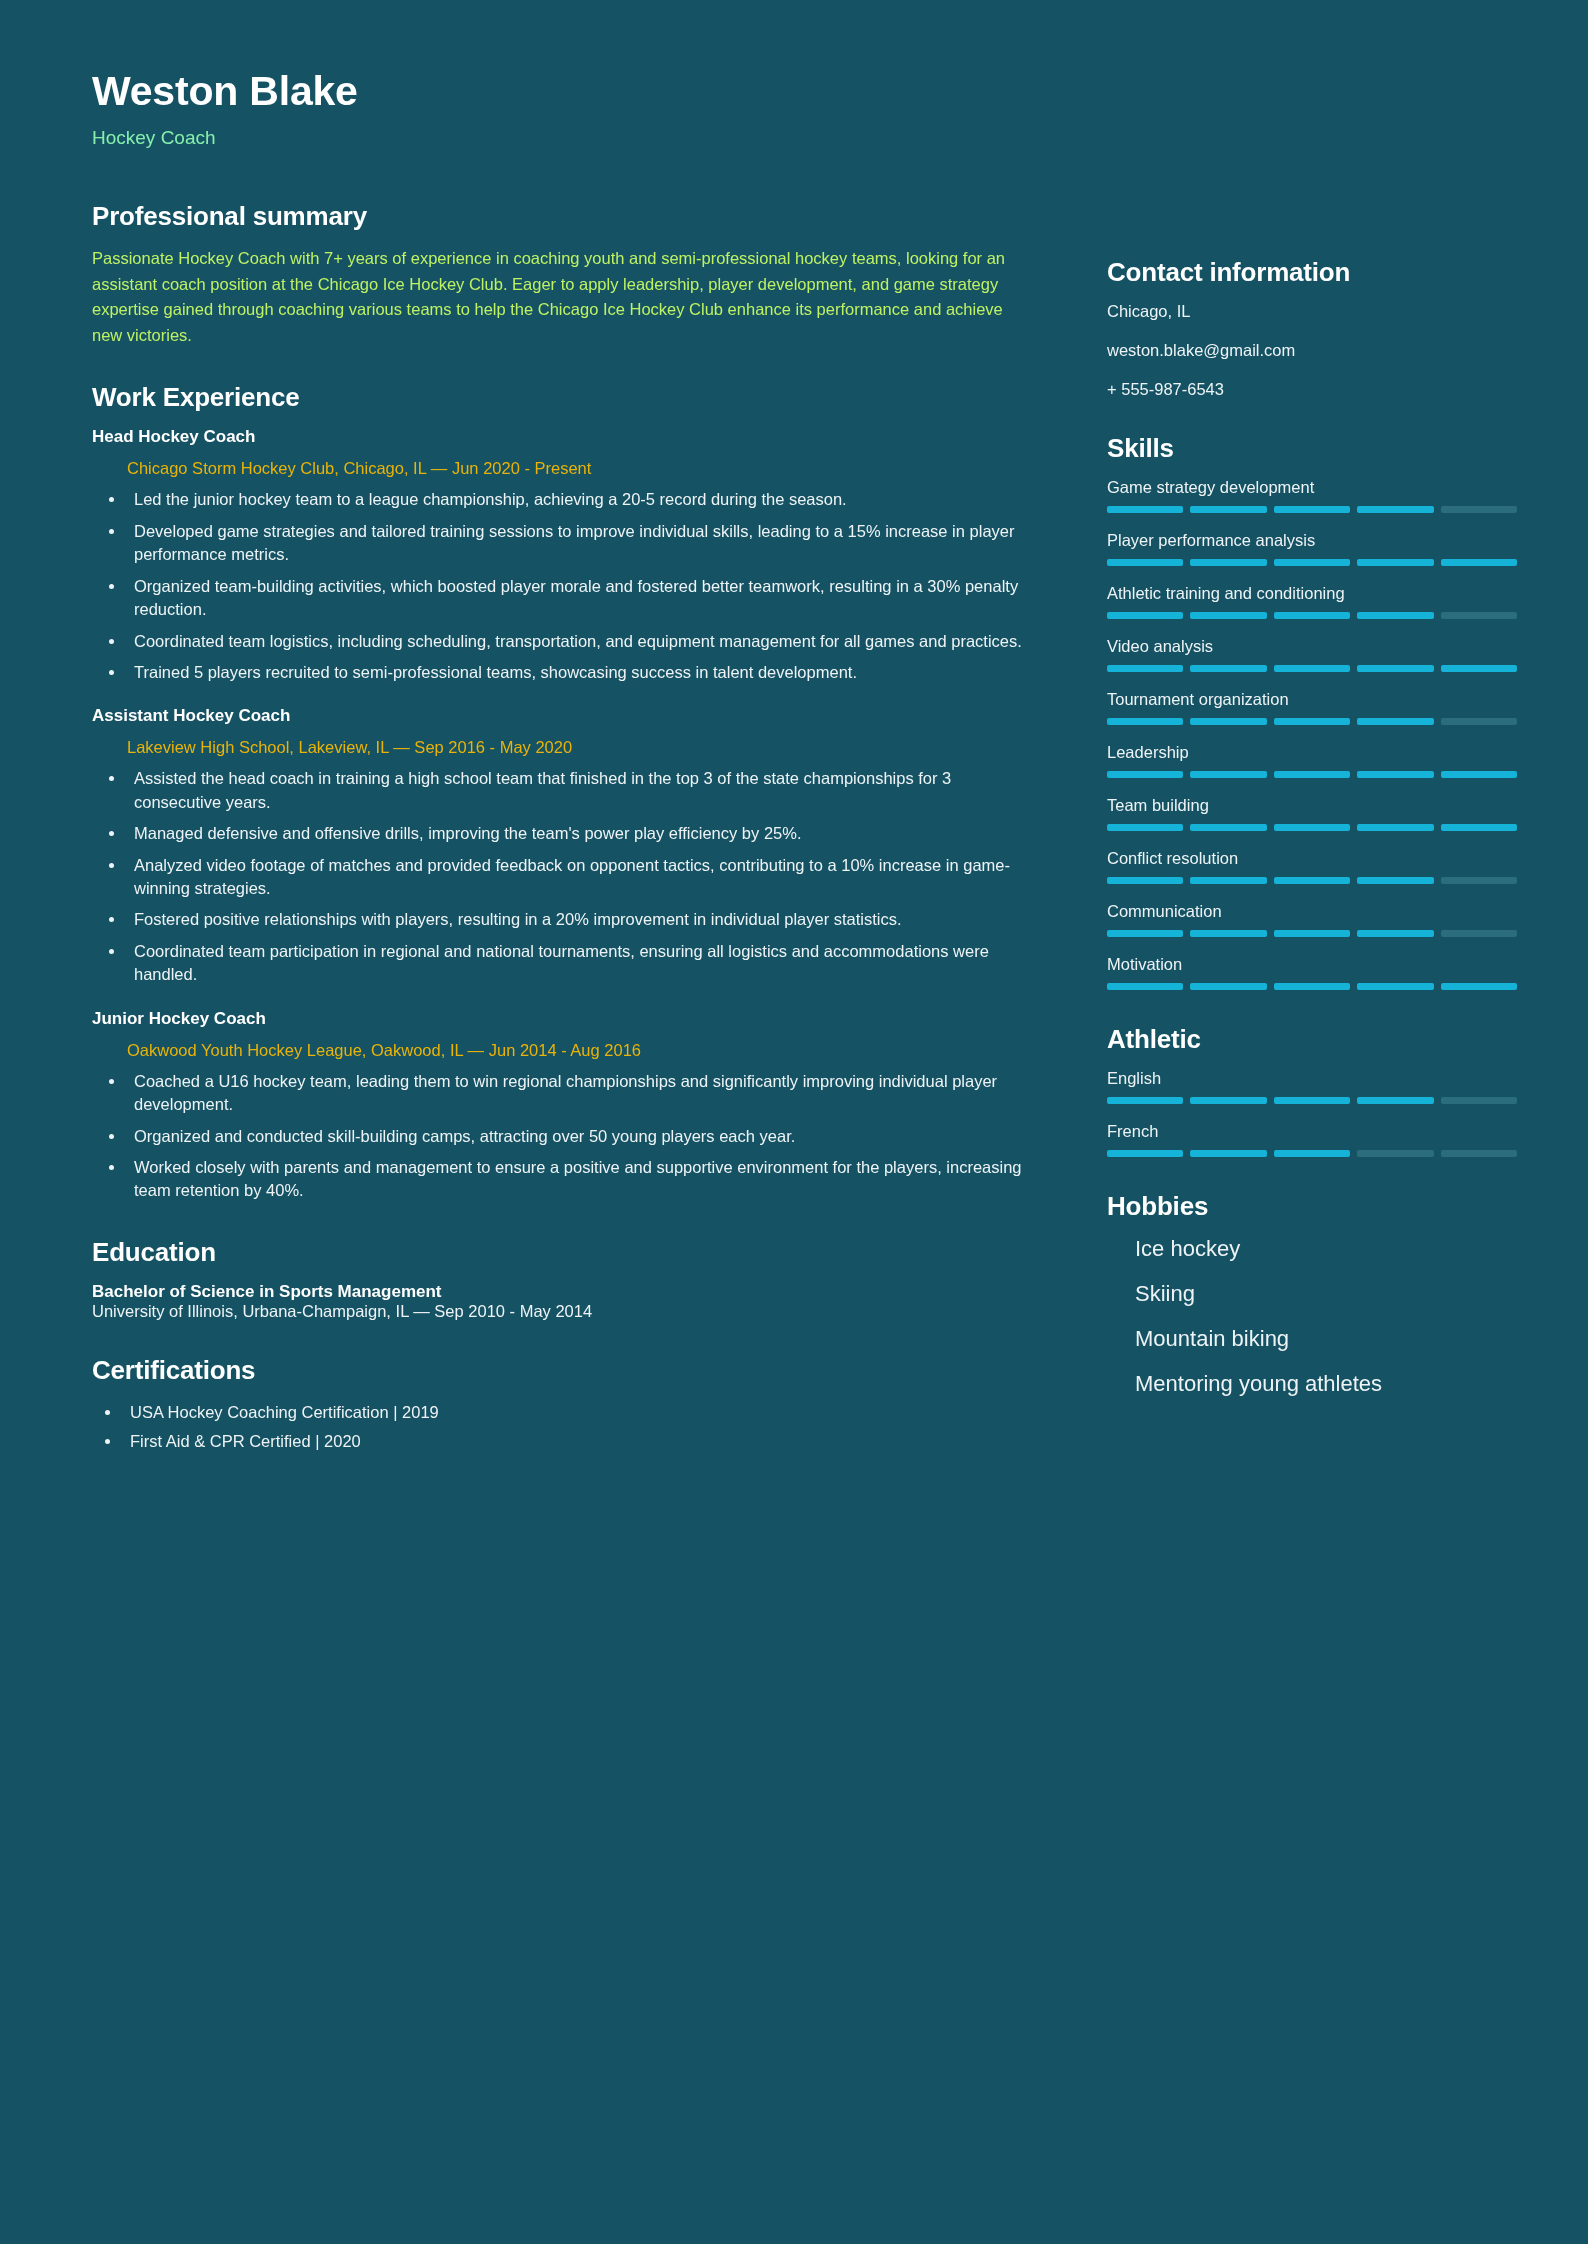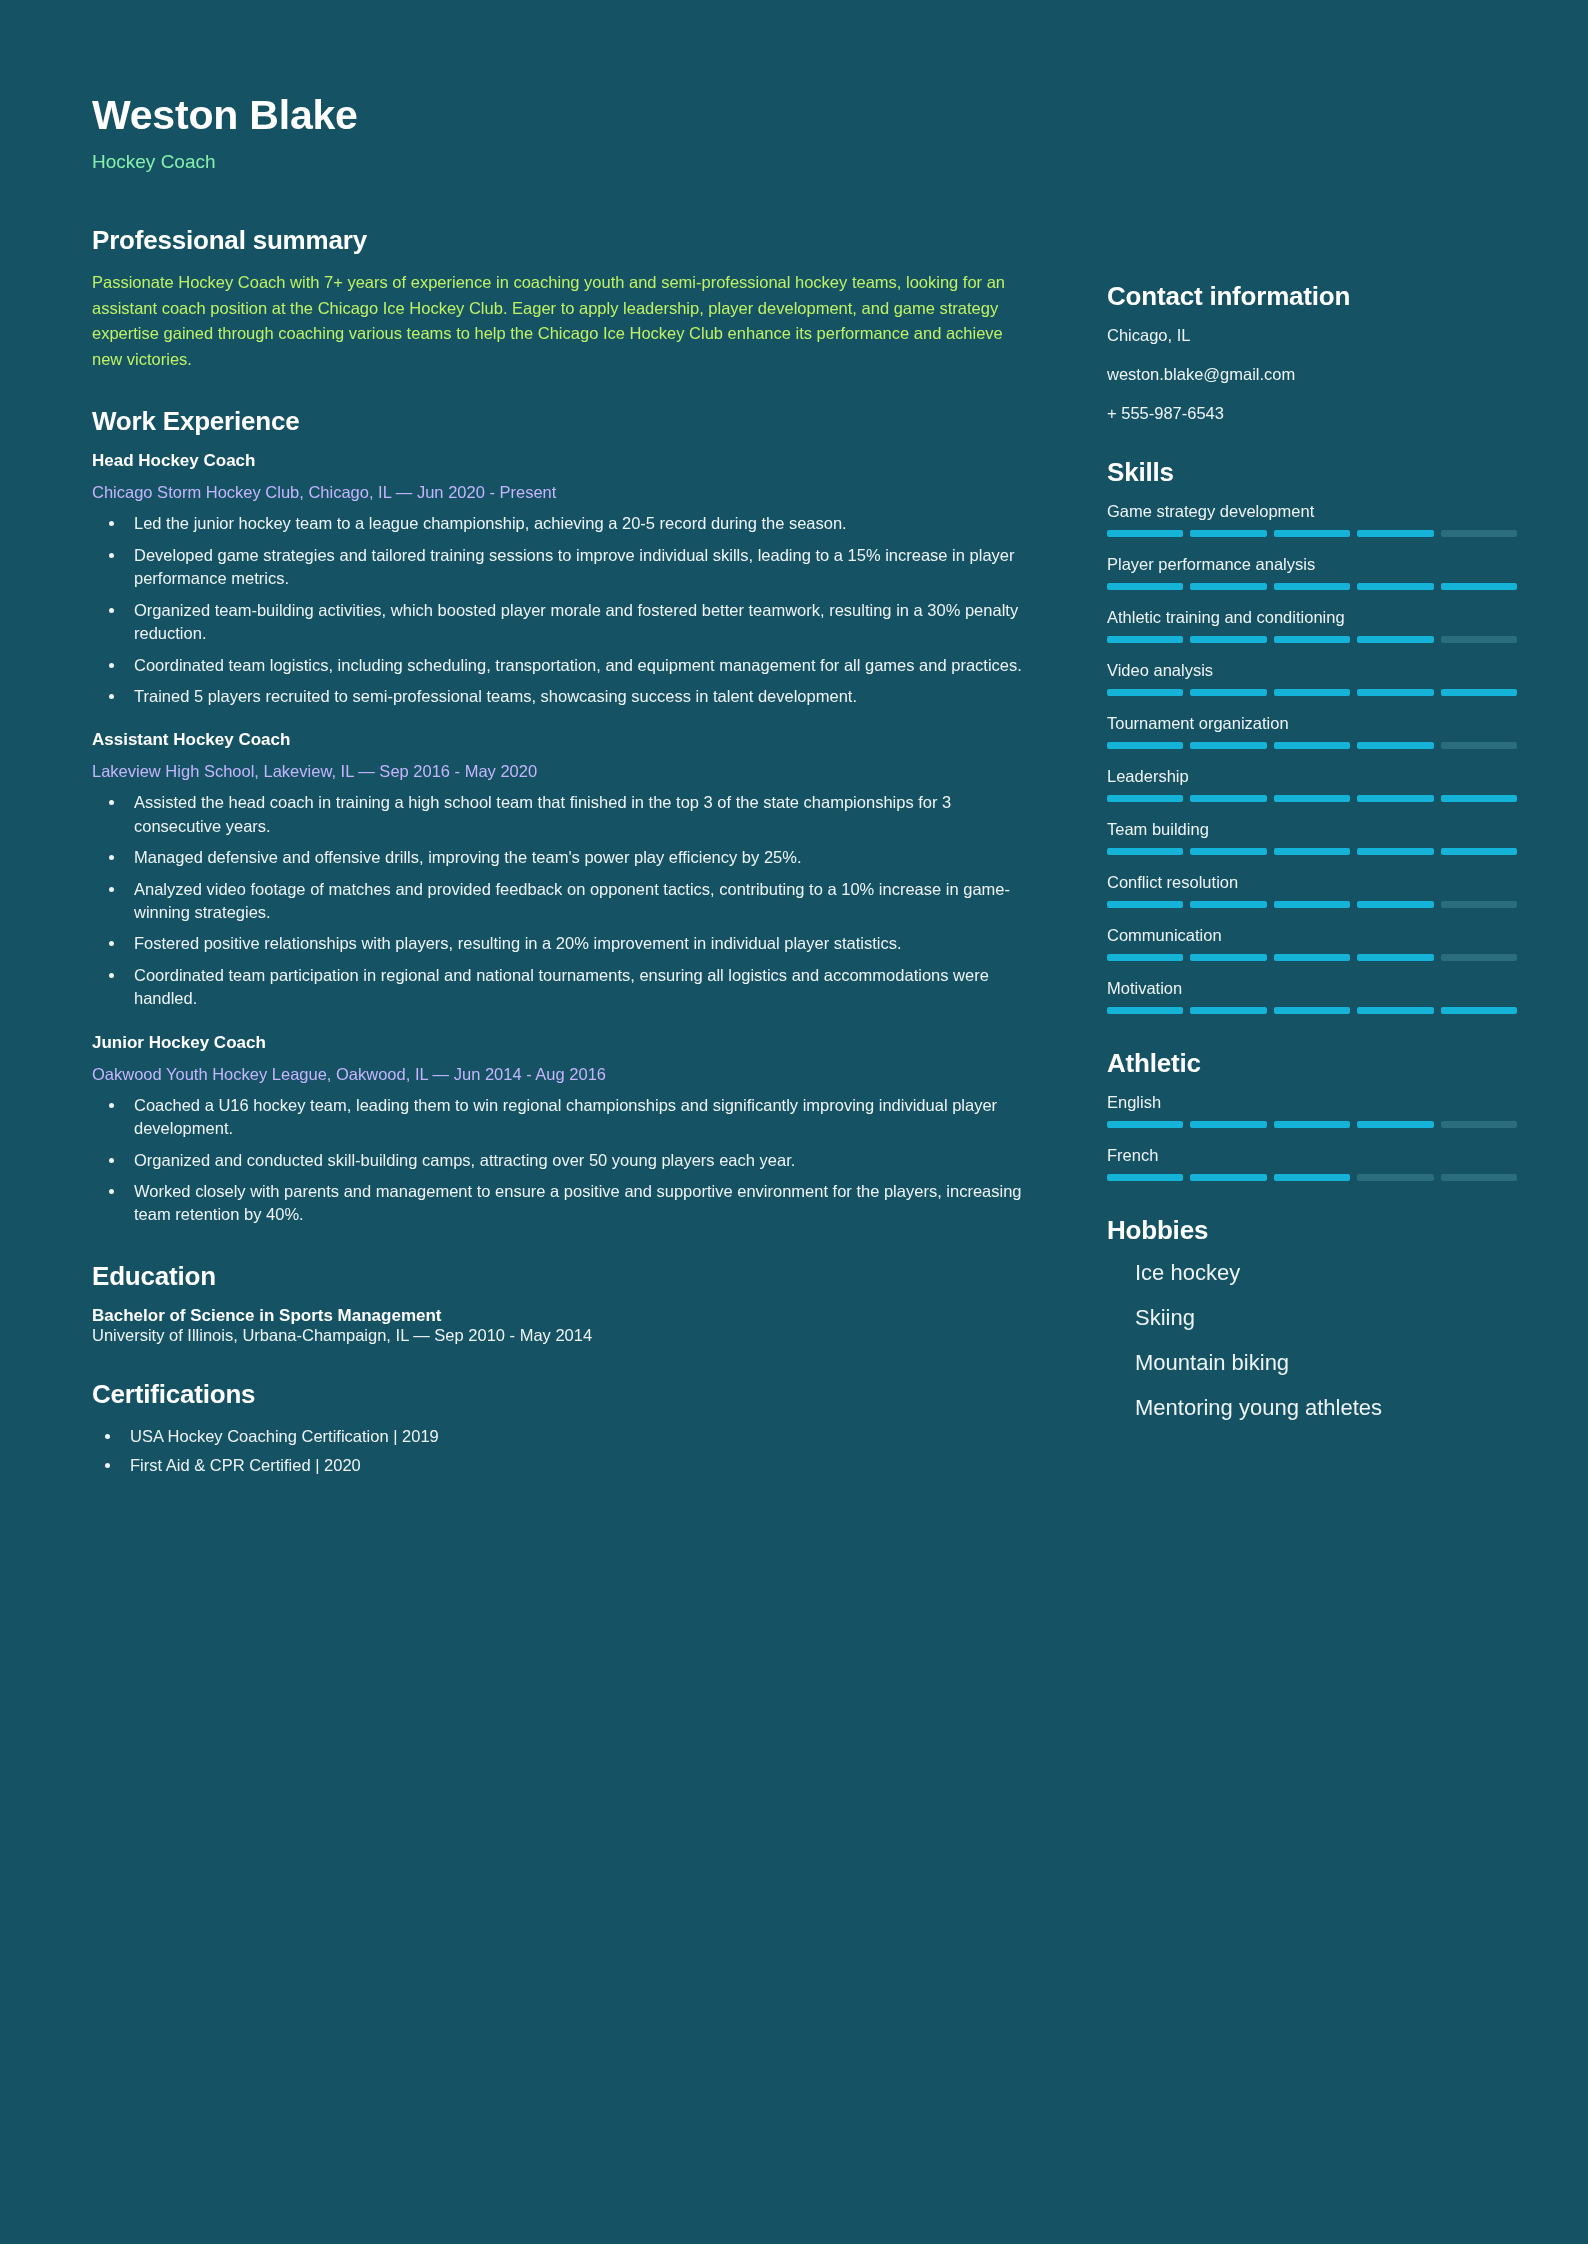--- a/index.html
+++ b/index.html
@@ -5,21 +5,21 @@
   * { box-sizing: border-box; margin: 0; padding: 0; }
   html, body {
     width: 1588px;
     background: #155263;
     font-family: "Liberation Sans", sans-serif;
   }
   .page {
     width: 1588px;
     min-height: 2244px;
     background: #155263;
-    padding: 92px 104px 60px 92px;
+    padding: 68px 104px 60px 92px;
     color: #ffffff;
     position: relative;
   }
   .header { margin-bottom: 52px; }
   .name {
     font-size: 41px;
     font-weight: bold;
     letter-spacing: -0.2px;
     color: #ffffff;
     line-height: 1.15;
@@ -55,22 +55,23 @@
 
   .job { margin-bottom: 22px; }
   .job-title {
     font-size: 17px;
     font-weight: bold;
     color: #ffffff;
     margin-bottom: 12px;
   }
   .job-meta {
     font-size: 16.5px;
-    color: #c4b5fd;
+    color: #eab308;
     margin-bottom: 10px;
+    margin-left: 35px;
   }
   ul.bullets { list-style: none; margin: 4px; padding: 0; }
   ul.bullets li {
     position: relative;
     padding-left: 38px;
     font-size: 16.5px;
     line-height: 1.42;
     color: #eef4f6;
     margin-bottom: 8px;
   }

